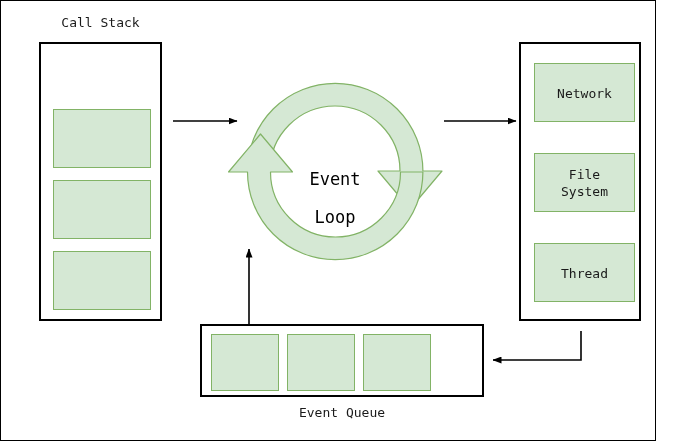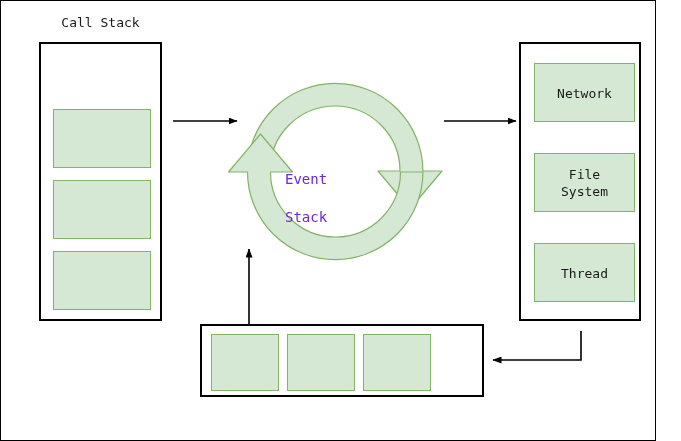--- a/index.html
+++ b/index.html
@@ -57,25 +57,25 @@
     top: 0;
     width: 681px;
     height: 441px;
     overflow: visible;
   }
   .loop-text {
     position: absolute;
     left: 284px;
     top: 150px;
     width: 100px;
-    text-align: left;
+    text-align: center;
     font-family: "DejaVu Sans Mono", "Liberation Mono", monospace;
-    font-size: 14px;
+    font-size: 17px;
     line-height: 19px;
-    color: #6d28d9;
+    color: #000000;
     white-space: pre-line;
   }
 </style>
 </head>
 <body>
 
 <div id="canvas">
 
   <div class="label" style="left:38px; top:14px; width:123px;">Call Stack</div>
 
@@ -110,20 +110,21 @@
       <div class="frame-text"></div>
     </div>
     <div class="frame" style="left:85px; top:8px; width:68px; height:57px;">
       <div class="frame-text"></div>
     </div>
     <div class="frame" style="left:161px; top:8px; width:68px; height:57px;">
       <div class="frame-text"></div>
     </div>
   </div>
 
+  <div class="label" style="left:199px; top:404px; width:284px;">Event Queue</div>
 
   <svg class="svg-layer" viewBox="0 0 681 441" xmlns="http://www.w3.org/2000/svg">
     <defs>
       <marker id="arrowhead" markerWidth="9" markerHeight="7" refX="8.5" refY="3.5" orient="auto" markerUnits="userSpaceOnUse">
         <polygon points="0,0 9,3.5 0,7" fill="#000000"></polygon>
       </marker>
     </defs>
 
     <g>
       <path d="M 246.5 170
@@ -151,16 +152,16 @@
 
     <line x1="443" y1="120" x2="515" y2="120" stroke="#000000" stroke-width="1.6" marker-end="url(#arrowhead)"></line>
 
     <polyline points="580,330 580,359 492,359" fill="none" stroke="#000000" stroke-width="1.6" marker-end="url(#arrowhead)"></polyline>
 
     <line x1="248" y1="323" x2="248" y2="248" stroke="#000000" stroke-width="1.6" marker-end="url(#arrowhead)"></line>
   </svg>
 
   <div class="loop-text">
     <span>Event</span><br>
-    <span>Stack</span>
+    <span>Loop</span>
   </div>
 
 </div>
 
 </body></html>

